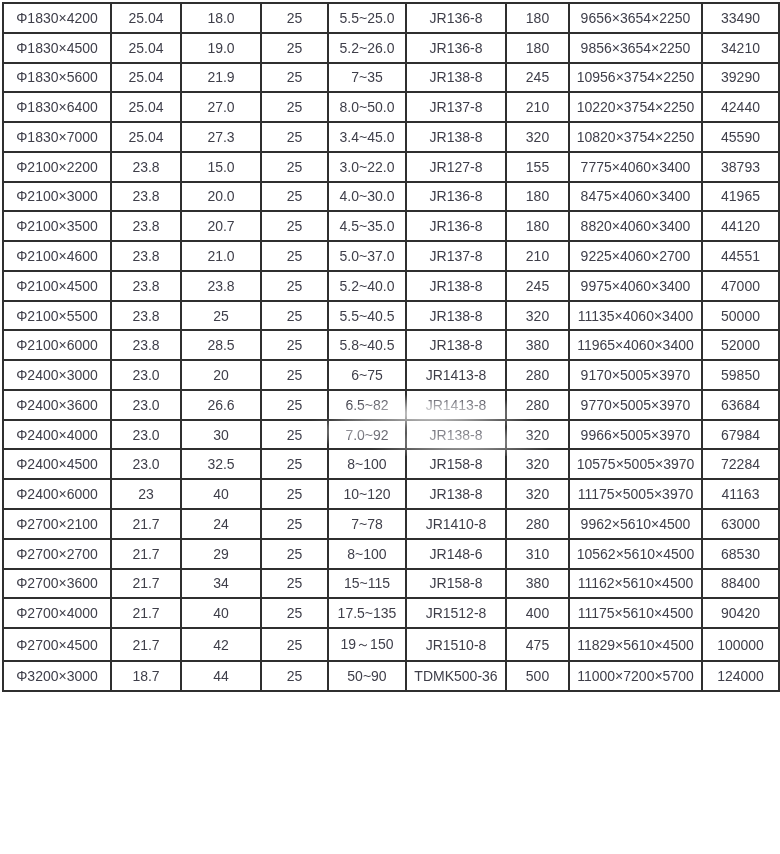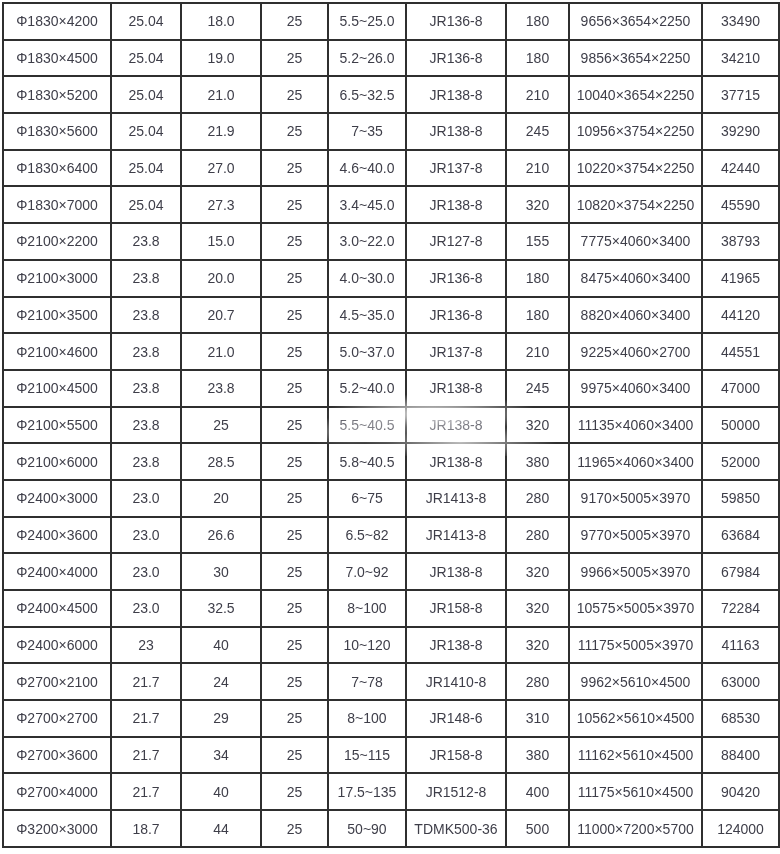--- a/index.html
+++ b/index.html
@@ -16,21 +16,21 @@
   }
   .table-wrap {
     position: absolute;
     left: 2px;
     top: 2px;
     width: 776px;
     height: 846px;
   }
   table.spec-table {
     width: 776px;
-    height: 846px;
+    height: 690px;
     table-layout: fixed;
     border-collapse: collapse;
     background: #ffffff;
     border-radius: 15px;
   }
   table.spec-table td {
     border: 2px solid #2f2f2f;
     text-align: center;
     vertical-align: middle;
     font-size: 14px;
@@ -86,47 +86,36 @@
           <td>25.04</td>
           <td>19.0</td>
           <td>25</td>
           <td>5.2~26.0</td>
           <td>JR136-8</td>
           <td>180</td>
           <td>9856×3654×2250</td>
           <td>34210</td>
         </tr>
         <tr>
-          <td>Φ1830×5200</td>
-          <td>25.04</td>
-          <td>21.0</td>
-          <td>25</td>
-          <td>6.5~32.5</td>
-          <td>JR138-8</td>
-          <td>210</td>
-          <td>10040×3654×2250</td>
-          <td>37715</td>
-        </tr>
-        <tr>
           <td>Φ1830×5600</td>
           <td>25.04</td>
           <td>21.9</td>
           <td>25</td>
           <td>7~35</td>
           <td>JR138-8</td>
           <td>245</td>
           <td>10956×3754×2250</td>
           <td>39290</td>
         </tr>
         <tr>
           <td>Φ1830×6400</td>
           <td>25.04</td>
           <td>27.0</td>
           <td>25</td>
-          <td>4.6~40.0</td>
+          <td>8.0~50.0</td>
           <td>JR137-8</td>
           <td>210</td>
           <td>10220×3754×2250</td>
           <td>42440</td>
         </tr>
         <tr>
           <td>Φ1830×7000</td>
           <td>25.04</td>
           <td>27.3</td>
           <td>25</td>
@@ -304,20 +293,31 @@
         <tr>
           <td>Φ2700×4000</td>
           <td>21.7</td>
           <td>40</td>
           <td>25</td>
           <td>17.5~135</td>
           <td>JR1512-8</td>
           <td>400</td>
           <td>11175×5610×4500</td>
           <td>90420</td>
+        </tr>
+        <tr>
+          <td>Φ2700×4500</td>
+          <td>21.7</td>
+          <td>42</td>
+          <td>25</td>
+          <td>19～150</td>
+          <td>JR1510-8</td>
+          <td>475</td>
+          <td>11829×5610×4500</td>
+          <td>100000</td>
         </tr>
         <tr>
           <td>Φ3200×3000</td>
           <td>18.7</td>
           <td>44</td>
           <td>25</td>
           <td>50~90</td>
           <td>TDMK500-36</td>
           <td>500</td>
           <td>11000×7200×5700</td>

